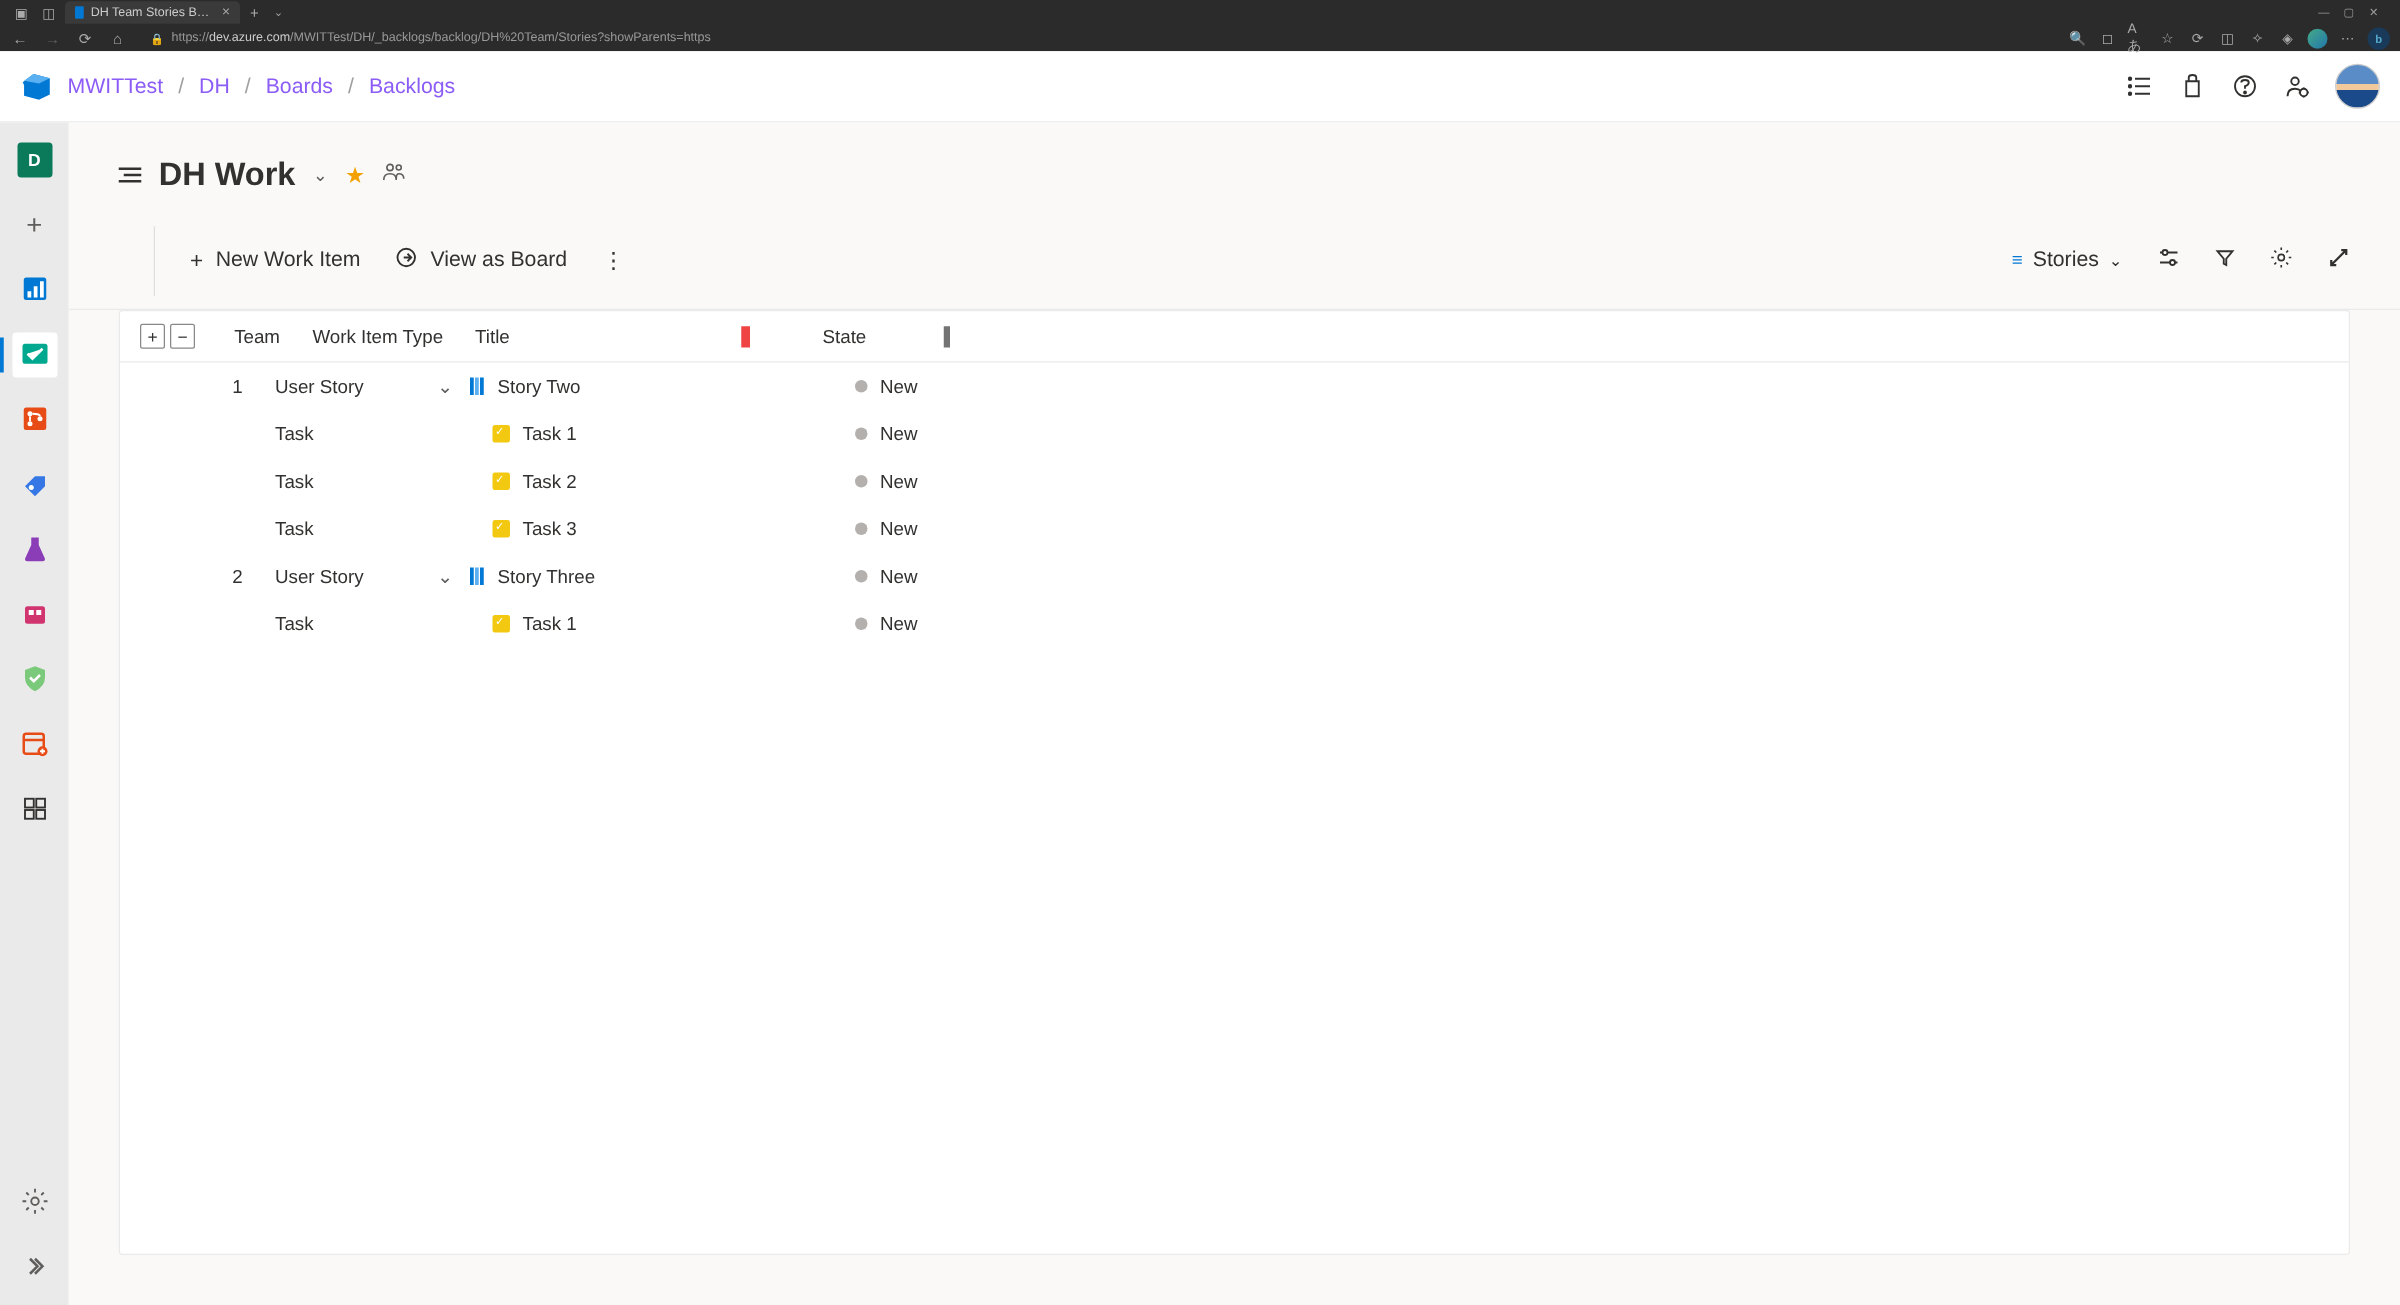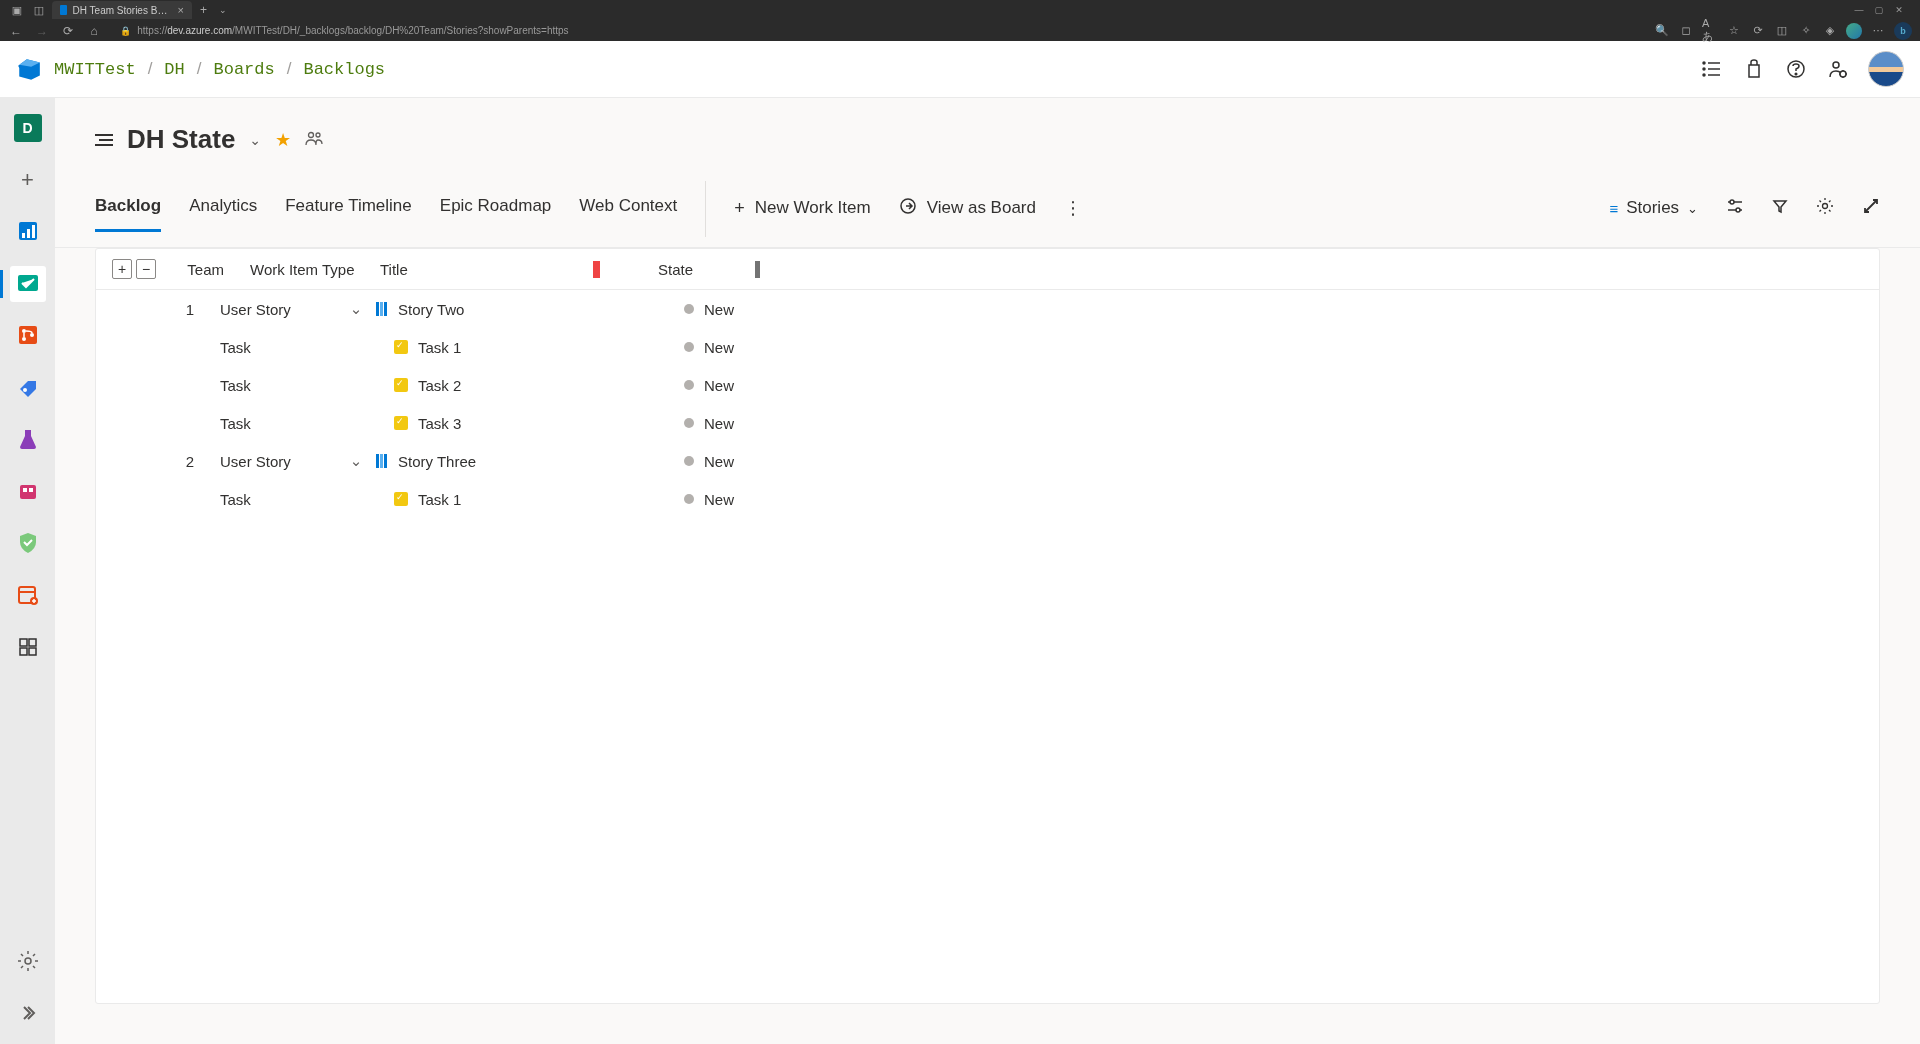--- a/index.html
+++ b/index.html
@@ -24,21 +24,21 @@
     .toolbar-icons { display: flex; gap: 8px; align-items: center; }
     .tb-icon { width: 16px; height: 16px; display: flex; align-items: center; justify-content: center; color: #aaa; font-size: 11px; }
     .tb-avatar { width: 16px; height: 16px; border-radius: 50%; background: linear-gradient(135deg,#4a8,#27a); }
     .tb-bing { width: 18px; height: 18px; border-radius: 50%; background: #1a3a5a; display: flex; align-items: center; justify-content: center; color: #5ac; font-size: 9px; font-weight: bold; }
 
     
     .app-header { height: 57px; display: flex; align-items: center; padding: 0 16px; border-bottom: 1px solid #eaeaea; background: #fff; gap: 12px; }
     .logo-box { width: 26px; height: 26px; position: relative; }
     .logo-box svg { width: 100%; height: 100%; }
     .breadcrumbs { display: flex; align-items: center; gap: 12px; font-size: 17px; color: #605e5c; }
-    .breadcrumbs .crumb { color: #4d7c0f; font-family: Liberation Mono, monospace; }
+    .breadcrumbs .crumb { color: #8b5cf6; }
     .breadcrumbs .sep { color: #a19f9d; }
     .header-right { margin-left: auto; display: flex; align-items: center; gap: 18px; }
     .search-box { width: 232px; height: 36px; border: 1px solid #605e5c; display: flex; align-items: center; padding: 0 10px; gap: 8px; }
     .search-box input { border: none; outline: none; font-size: 15px; flex: 1; background: transparent; }
     .search-icon { color: #605e5c; }
     .header-icon { width: 24px; height: 24px; display: flex; align-items: center; justify-content: center; color: #323130; font-size: 18px; }
     .user-avatar { width: 36px; height: 36px; border-radius: 50%; background: linear-gradient(180deg,#5a8dc8 0%,#5a8dc8 45%,#f2c99a 45%,#f2c99a 60%,#1a4a8a 60%); border: 1px solid #ccc; }
 
     
     .layout { display: flex; height: calc(100vh - 98px); }
@@ -296,40 +296,33 @@
     </div>
   </div>
 
   <div class="main">
     <div class="team-header">
       <div class="team-toggle-icon">
           <span></span>
           <span></span>
           <span></span>
         </div>
-      <span class="team-name">DH State</span>
+      <span class="team-name">DH Work</span>
       <span class="team-chevron">⌄</span>
       <span class="star-icon">★</span>
       <span class="people-icon">
         <svg width="18" height="16" viewBox="0 0 18 16" fill="none" stroke="#605e5c" stroke-width="1.3">
             <circle cx="6" cy="5" r="2.5"></circle>
             <circle cx="13" cy="5" r="2"></circle>
             <path d="M1 15 Q1 10 6 10 Q11 10 11 15 M11 14 Q11 10 13 10 Q17 10 17 14"></path>
           </svg>
       </span>
     </div>
 
     <div class="pivot-row">
-      <div class="pivot-tabs">
-        <div class="pivot-tab active">Backlog</div>
-        <div class="pivot-tab">Analytics</div>
-        <div class="pivot-tab">Feature Timeline</div>
-        <div class="pivot-tab">Epic Roadmap</div>
-        <div class="pivot-tab">Web Context</div>
-      </div>
       <div class="pivot-divider"></div>
       <div class="pivot-actions">
         <div class="action-btn">
           <span class="ico">+</span>
           <span>New Work Item</span>
         </div>
         <div class="action-btn">
           <span class="ico"><svg width="18" height="18" viewBox="0 0 18 18" fill="none" stroke="#323130" stroke-width="1.5">
                 <circle cx="9" cy="9" r="7"></circle>
                 <path d="M7 9 L13 9 M10 6 L13 9 L10 12"></path>

